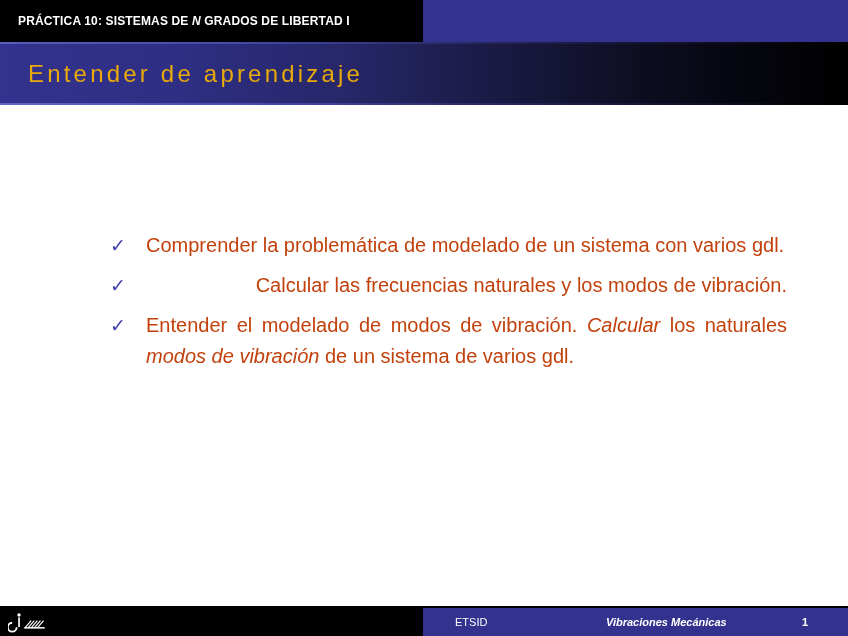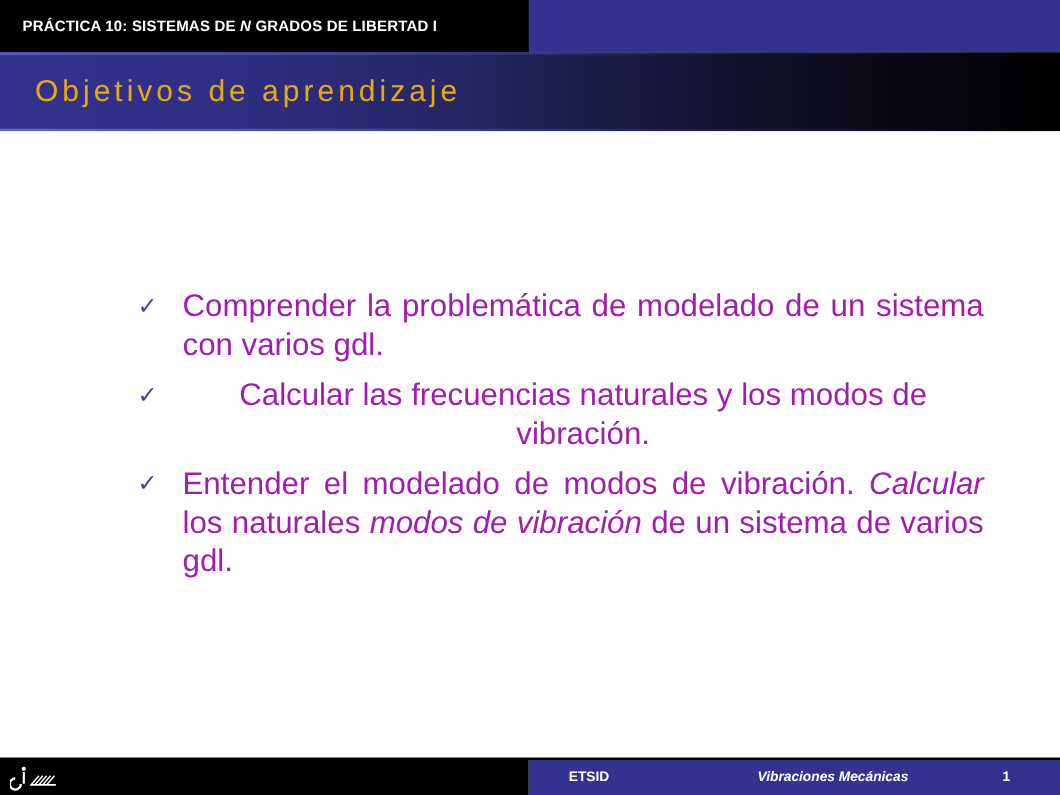--- a/index.html
+++ b/index.html
@@ -117,28 +117,28 @@
   .bullet-mark {
     flex: 0 0 auto;
     width: 36px;
     color: #4141ac;
     font-size: 19px;
     line-height: 31px;
     text-align: left;
   }
   .bullet-text {
     flex: 1 1 auto;
-    color: #a21caf;
-    font-size: 25px;
+    color: #c2410c;
+    font-size: 20px;
     line-height: 31px;
     text-align: justify;
     text-justify: inter-word;
   }
   .bullet-text.no-justify {
-    text-align: center;
+    text-align: right;
   }
   .bullet-text i {
     font-style: italic;
   }
 
   
   .footer {
     position: absolute;
     left: 0;
     top: 608px;
@@ -189,21 +189,21 @@
     white-space: nowrap;
   }
   .footer-etsid {
     position: absolute;
     left: 455px;
     top: 0;
     height: 15px;
     line-height: 28px;
     color: #ffffff;
     font-size: 11px;
-    font-weight: bold;
+    font-weight: normal;
     white-space: nowrap;
   }
   .footer-subject {
     position: absolute;
     left: 606px;
     top: 0;
     height: 28px;
     line-height: 28px;
     color: #ffffff;
     font-size: 11px;
@@ -229,21 +229,21 @@
 
 <div class="top-banner">
   <div class="top-banner-black"></div>
   <div class="top-banner-title">
     <span>PRÁCTICA 10: SISTEMAS DE </span><span class="it">N</span><span> GRADOS DE LIBERTAD I</span>
   </div>
 </div>
 
 <div class="title-band">
   <div class="title-band-topline"></div>
-  <div class="slide-title" style="color: rgb(232, 169, 12);">Objetivos de aprendizaje</div>
+  <div class="slide-title" style="color: rgb(232, 169, 12);">Entender de aprendizaje</div>
   <div class="title-band-botline"></div>
 </div>
 
 <div class="content">
   <div class="bullet-list">
 
     <div class="bullet-row">
       <span class="bullet-mark" style="color: rgb(65, 65, 172);">✓</span>
       <span class="bullet-text"><span>Comprender la problemática de modelado de un sistema con varios gdl.</span></span>
     </div>

